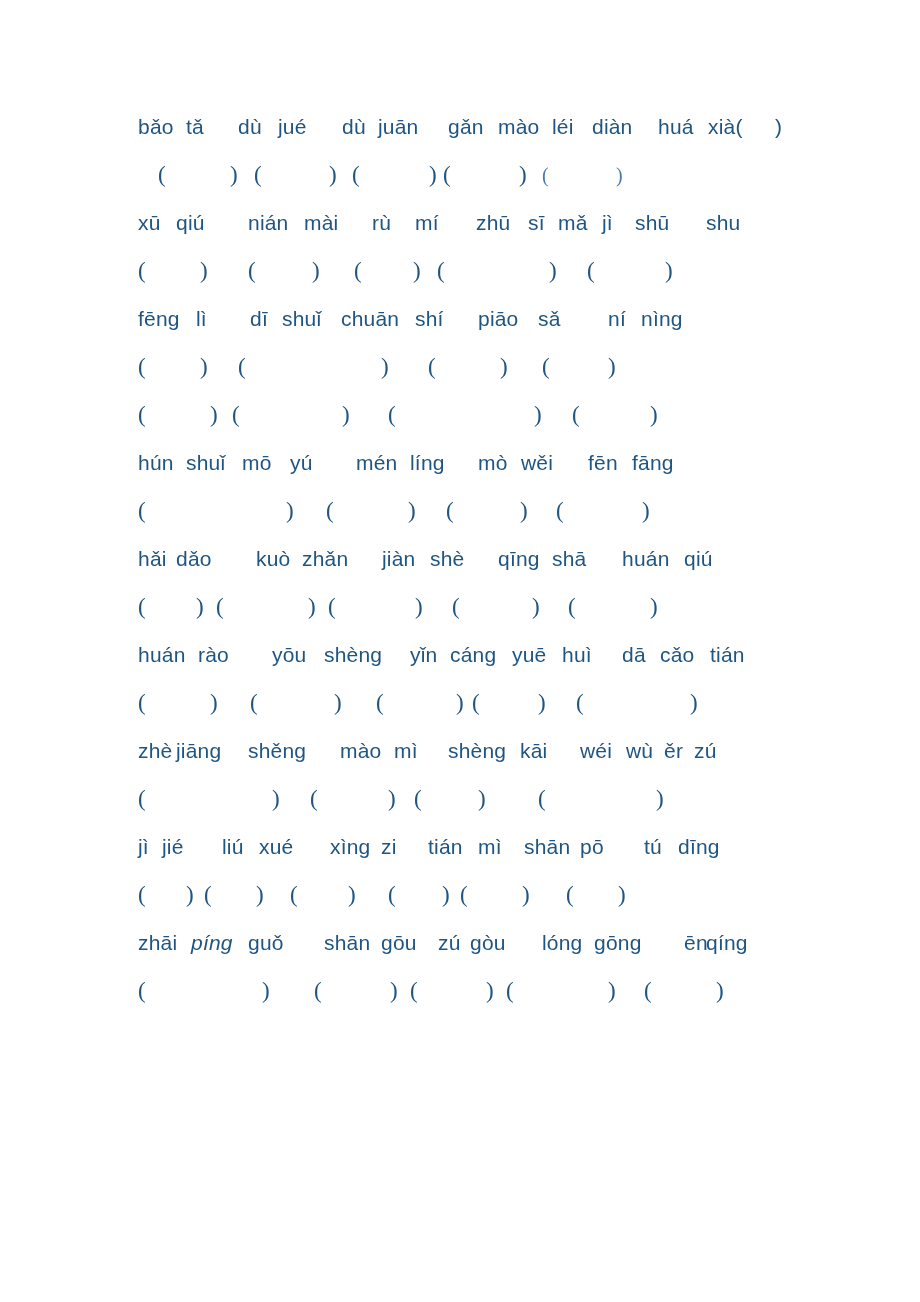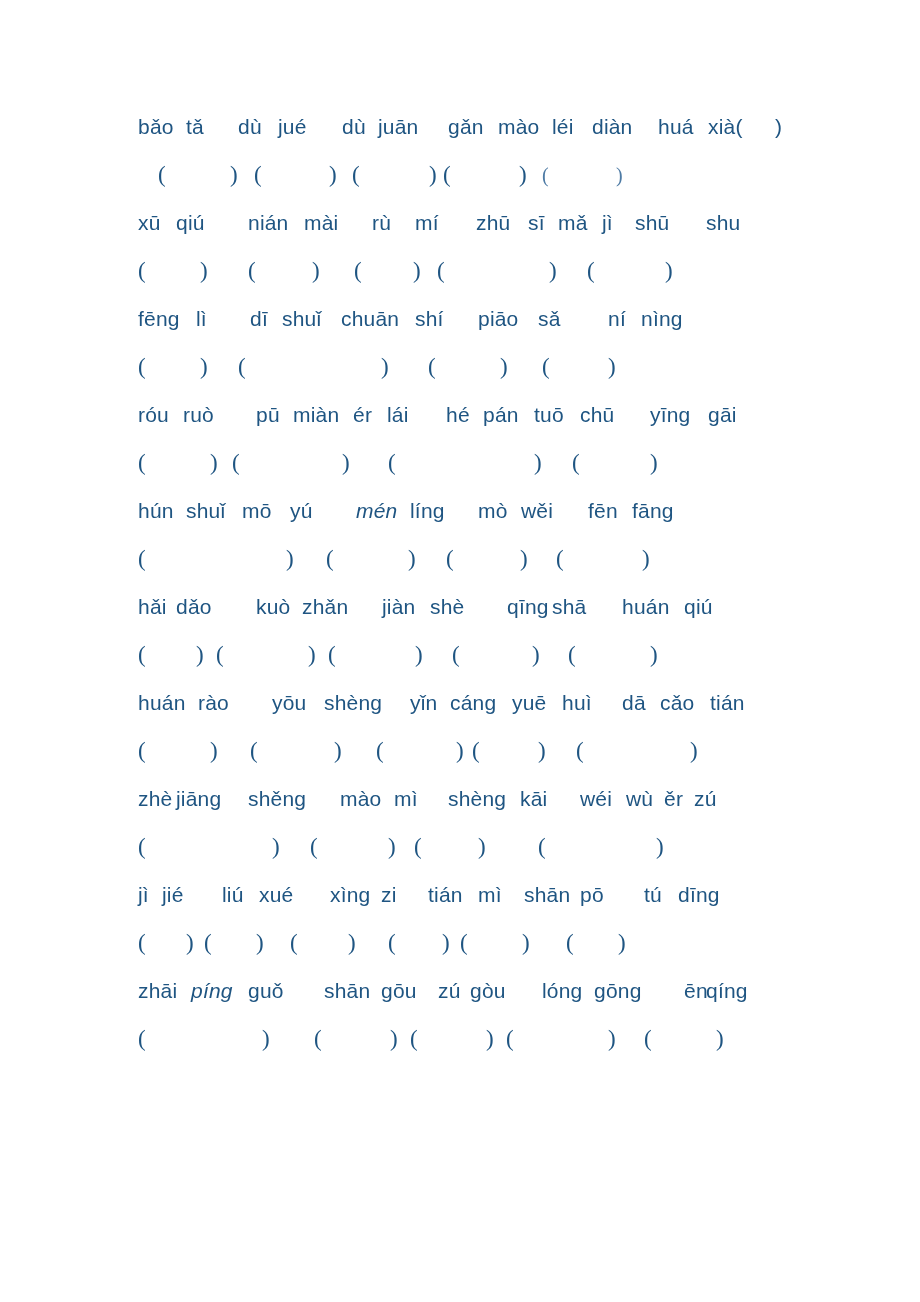--- a/index.html
+++ b/index.html
@@ -158,50 +158,36 @@
     <div class="row blanks">
         <span class="par" style="left: 0px;">(</span>
         <span class="par" style="left: 62px;">)</span>
         <span class="par" style="left: 100px;">(</span>
         <span class="par" style="left: 243px;">)</span>
         <span class="par" style="left: 290px;">(</span>
         <span class="par" style="left: 362px;">)</span>
         <span class="par" style="left: 404px;">(</span>
         <span class="par" style="left: 470px;">)</span>
       </div>
-    <div class="row pinyin">
-        <span class="tok" style="left: 0px;">róu</span>
-        <span class="tok" style="left: 45px;">ruò</span>
-        <span class="tok" style="left: 118px;">pū</span>
-        <span class="tok" style="left: 155px;">miàn</span>
-        <span class="tok" style="left: 215px;">ér</span>
-        <span class="tok" style="left: 249px;">lái</span>
-        <span class="tok" style="left: 308px;">hé</span>
-        <span class="tok" style="left: 345px;">pán</span>
-        <span class="tok" style="left: 396px;">tuō</span>
-        <span class="tok" style="left: 442px;">chū</span>
-        <span class="tok" style="left: 512px;">yīng</span>
-        <span class="tok" style="left: 570px;">gāi</span>
-      </div>
     <div class="row blanks">
         <span class="par" style="left: 0px;">(</span>
         <span class="par" style="left: 72px;">)</span>
         <span class="par" style="left: 94px;">(</span>
         <span class="par" style="left: 204px;">)</span>
         <span class="par" style="left: 250px;">(</span>
         <span class="par" style="left: 396px;">)</span>
         <span class="par" style="left: 434px;">(</span>
         <span class="par" style="left: 512px;">)</span>
       </div>
     <div class="row pinyin">
         <span class="tok" style="left: 0px;">hún</span>
         <span class="tok" style="left: 48px;">shuǐ</span>
         <span class="tok" style="left: 104px;">mō</span>
         <span class="tok" style="left: 152px;">yú</span>
-        <span class="tok" style="left: 218px; font-style: italic;">mén</span>
+        <span class="tok" style="left: 218px;">mén</span>
         <span class="tok" style="left: 272px;">líng</span>
         <span class="tok" style="left: 340px;">mò</span>
         <span class="tok" style="left: 383px;">wěi</span>
         <span class="tok" style="left: 450px;">fēn</span>
         <span class="tok" style="left: 494px;">fāng</span>
       </div>
     <div class="row blanks">
         <span class="par" style="left: 0px;">(</span>
         <span class="par" style="left: 148px;">)</span>
         <span class="par" style="left: 188px;">(</span>
@@ -213,21 +199,21 @@
       </div>
 
 
     <div class="row pinyin">
         <span class="tok" style="left: 0px;">hǎi</span>
         <span class="tok" style="left: 38px;">dǎo</span>
         <span class="tok" style="left: 118px;">kuò</span>
         <span class="tok" style="left: 164px;">zhǎn</span>
         <span class="tok" style="left: 244px;">jiàn</span>
         <span class="tok" style="left: 292px;">shè</span>
-        <span class="tok" style="left: 360px; margin-left: 9px;">qīng</span>
+        <span class="tok" style="left: 360px;">qīng</span>
         <span class="tok" style="left: 414px;">shā</span>
         <span class="tok" style="left: 484px;">huán</span>
         <span class="tok" style="left: 546px;">qiú</span>
       </div>
     <div class="row blanks">
         <span class="par" style="left: 0px;">(</span>
         <span class="par" style="left: 58px;">)</span>
         <span class="par" style="left: 78px;">(</span>
         <span class="par" style="left: 170px;">)</span>
         <span class="par" style="left: 190px;">(</span>

